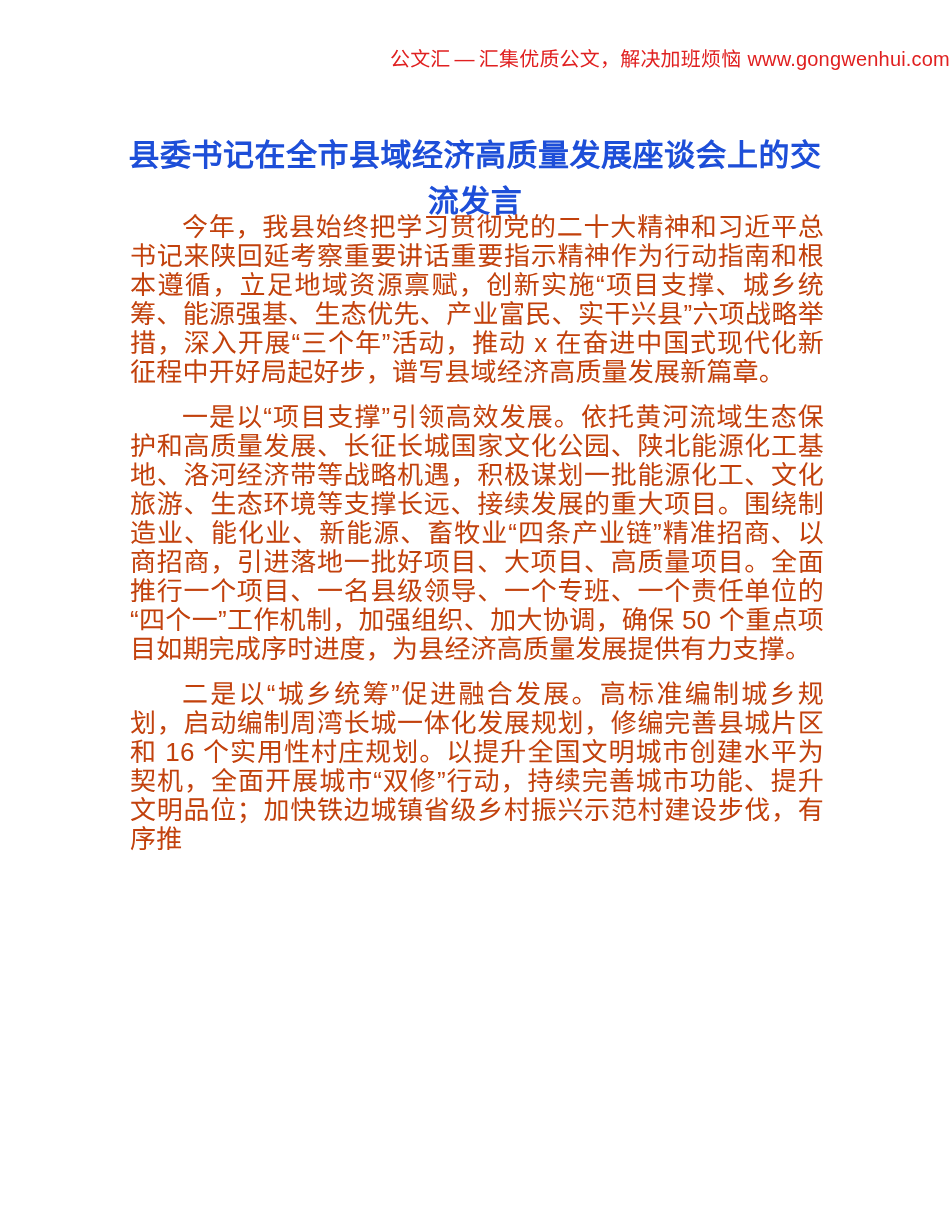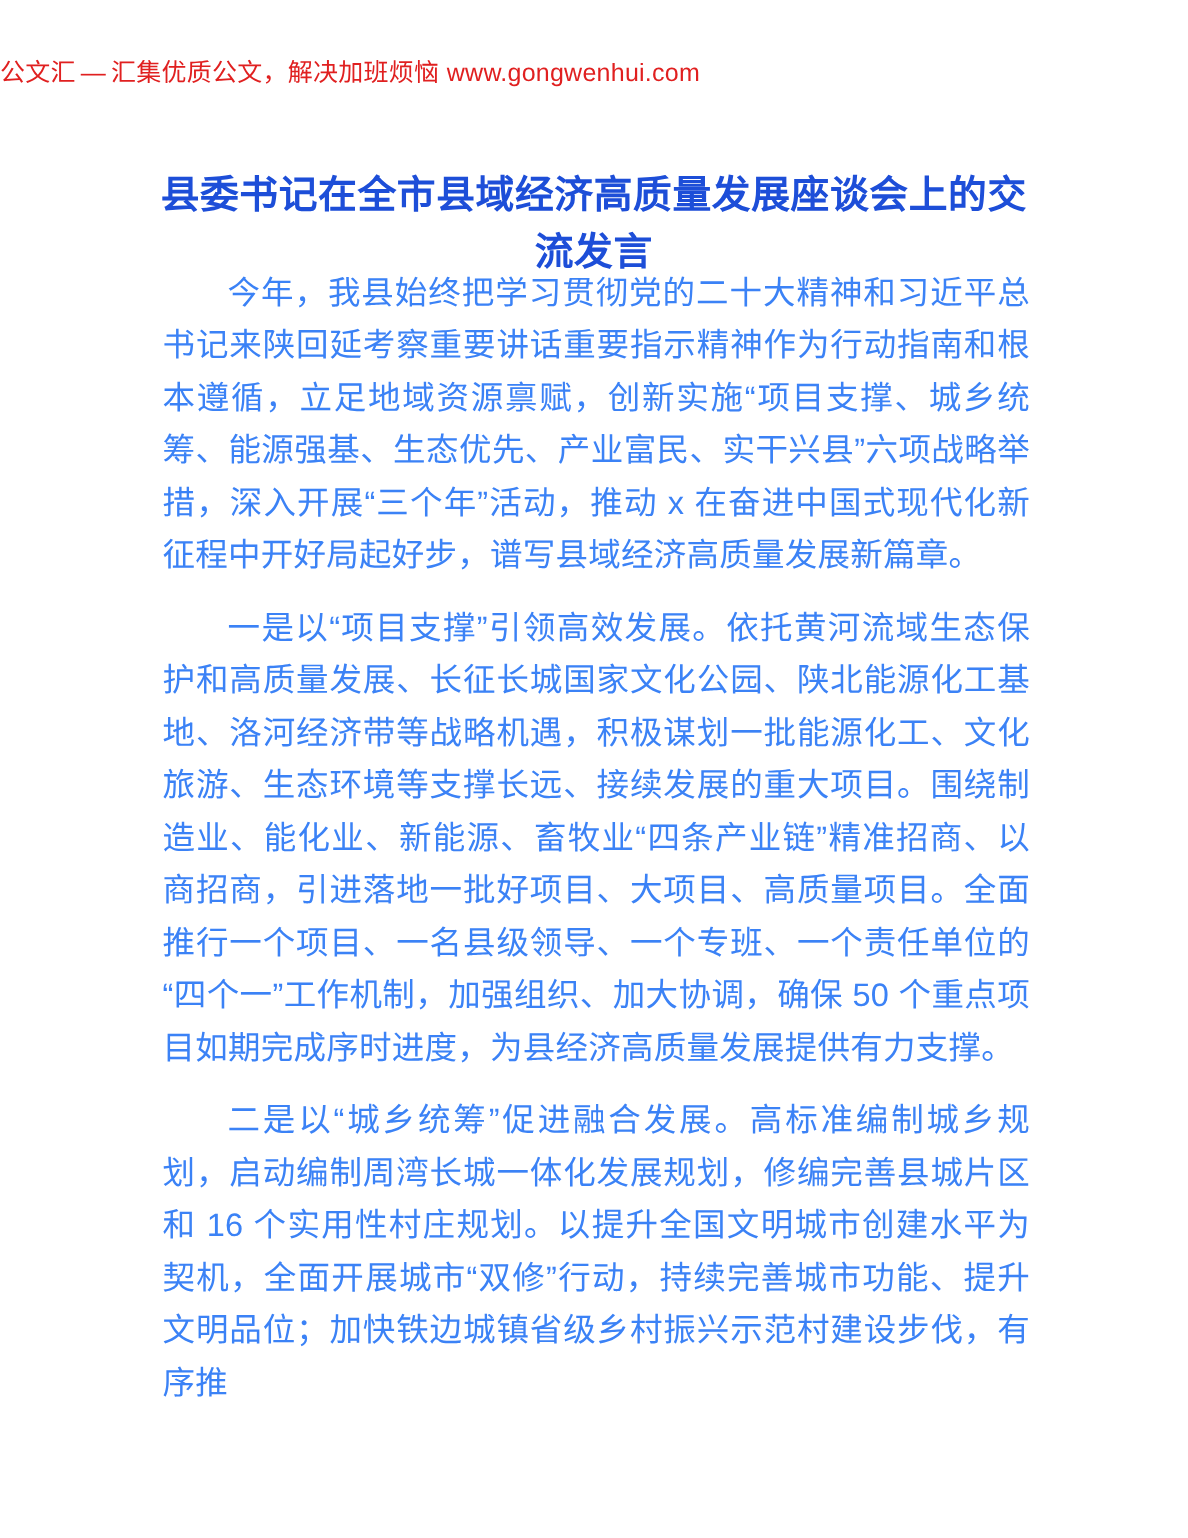--- a/index.html
+++ b/index.html
@@ -19,21 +19,21 @@
     font-family: "Liberation Sans", "DejaVu Sans", sans-serif;
     box-sizing: border-box;
   }
 
   
   .site-banner {
     position: absolute;
     top: 45px;
     left: 0;
     width: 950px;
-    text-align: left;
+    text-align: right;
     color: #e02020;
     font-size: 20px;
     line-height: 28px;
     font-weight: 400;
     letter-spacing: 0.2px;
     white-space: nowrap;
   }
   .site-banner .banner-brand,
   .site-banner .banner-dash,
   .site-banner .banner-slogan,
@@ -62,22 +62,22 @@
   .doc-body {
     position: absolute;
     top: 213px;
     left: 130px;
     width: 694px;
   }
 
   .doc-para {
     margin: 0 0 16px 0;
     font-size: 26px;
-    line-height: 42px;
-    color: #3b82f6;
+    line-height: 29px;
+    color: #c2410c;
     text-align: justify;
     text-justify: inter-ideograph;
     text-indent: 2em;
     letter-spacing: 0.2px;
     word-break: break-all;
   }
   .doc-para:last-child { margin-bottom: 17px; }
 </style>
 </head>
 <body>

